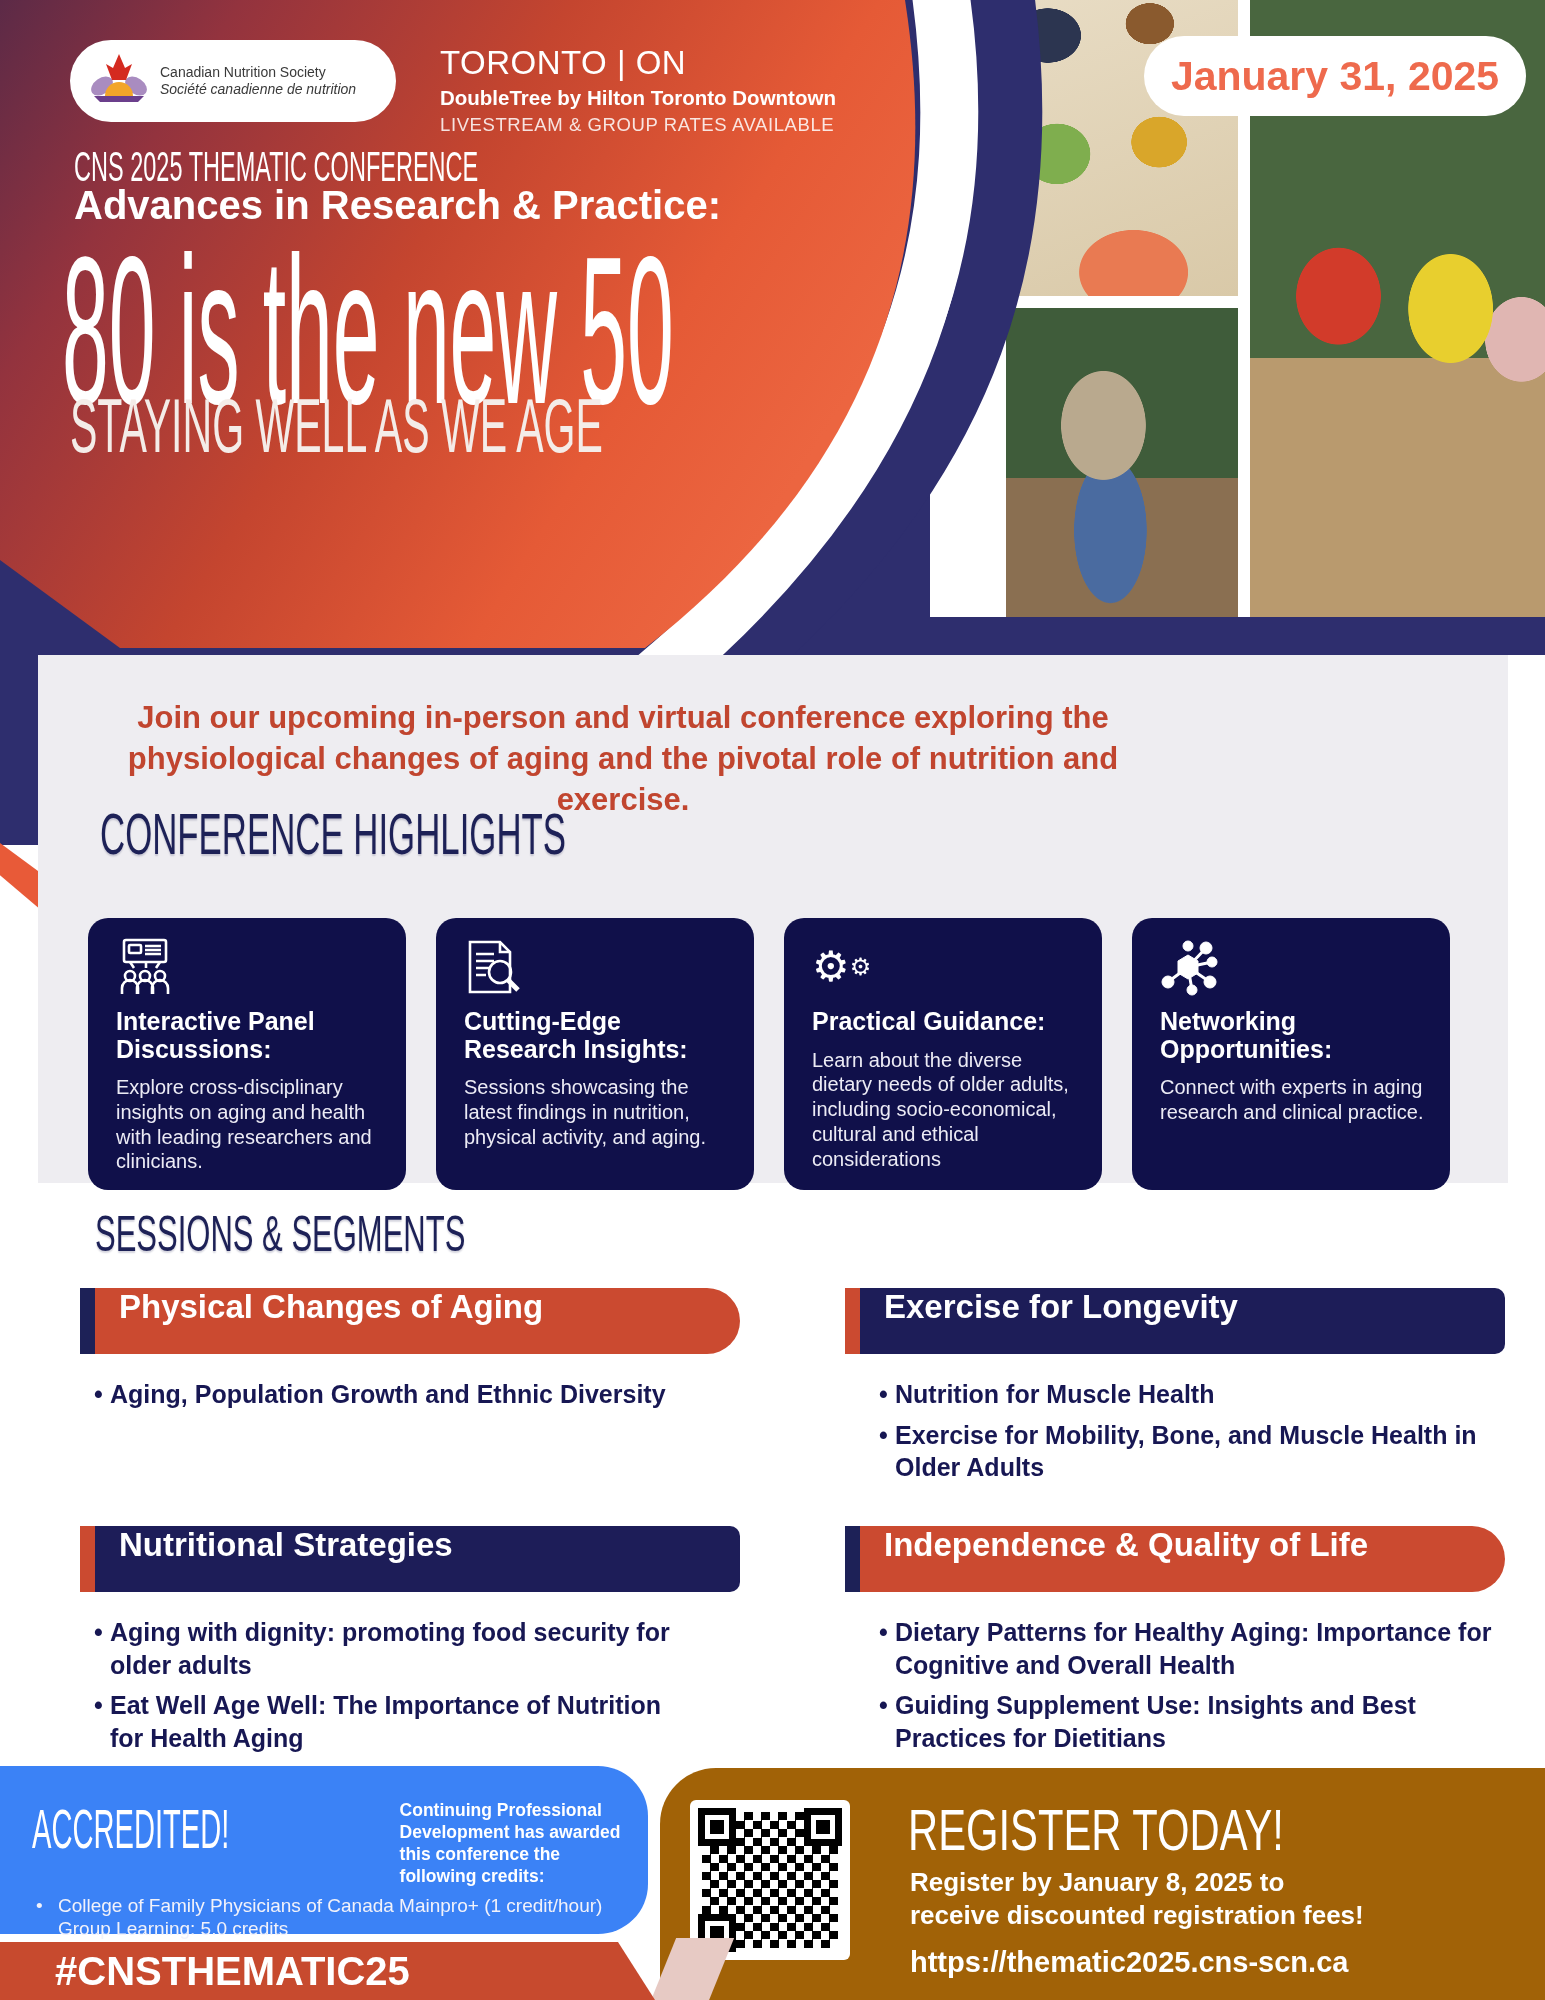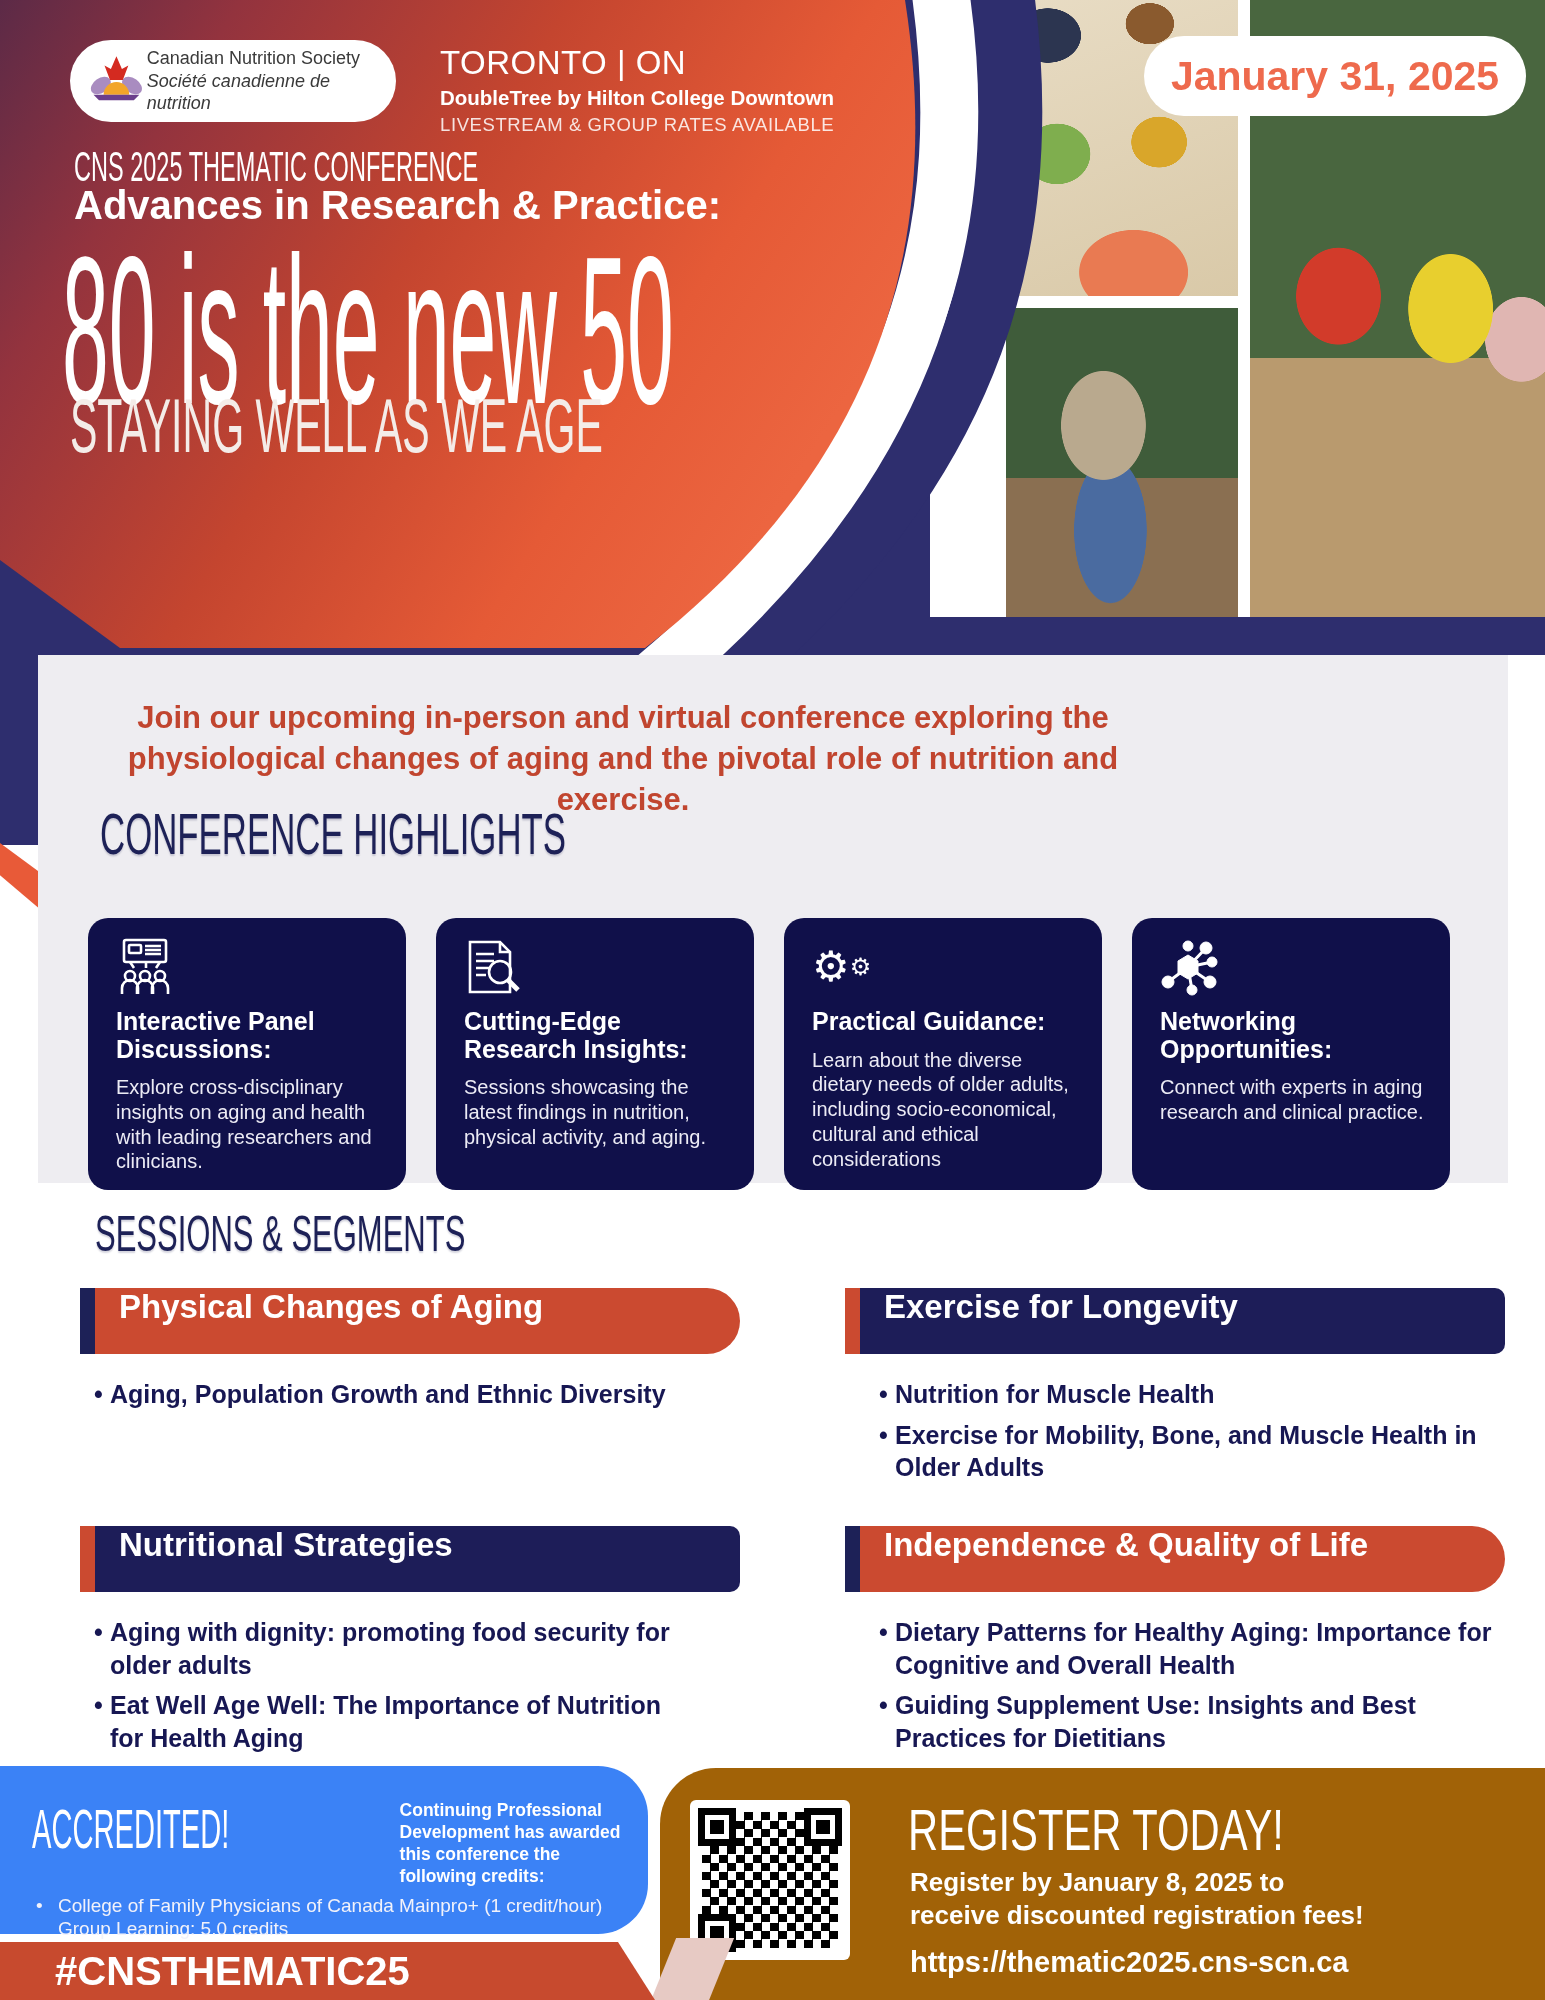--- a/index.html
+++ b/index.html
@@ -27,21 +27,21 @@
        linear-gradient(180deg,#3f5c3a 0 55%,#8a6f51 55% 100%);}
   .photo-group{left:1250px;top:0;width:295px;height:617px;
      background:
        radial-gradient(70px 80px at 30% 48%,#d23b2a 0 60%,transparent 61%),
        radial-gradient(70px 90px at 68% 50%,#e8cf2e 0 60%,transparent 61%),
        radial-gradient(60px 70px at 92% 55%,#e0b6b2 0 60%,transparent 61%),
        linear-gradient(180deg,#49663f 0 58%,#b99a6e 58% 100%);}
   .hero-svg{position:absolute;left:0;top:0;pointer-events:none;}
   .logo-pill{position:absolute;left:70px;top:40px;width:326px;height:82px;background:#ffffff;
      border-radius:44px;display:flex;align-items:center;padding:0 18px;box-sizing:border-box;}
-  .logo-text{font-size:18px;line-height:1.25;color:#3a3a3a;margin-left:2px;}
+  .logo-text{font-size:14px;line-height:1.25;color:#3a3a3a;margin-left:10px;}
   .logo-text .l2{font-style:italic;}
   .hdr-loc{left:440px;top:44px;color:#fff;font-size:33px;font-weight:normal;letter-spacing:.5px;}
   .hdr-venue{left:440px;top:86px;color:#fff;font-size:20.5px;font-weight:bold;}
   .hdr-live{left:440px;top:114px;color:#ffffffd9;font-size:18.5px;letter-spacing:.6px;}
   .date-badge{left:1144px;top:36px;width:382px;height:80px;background:#ffffff;border-radius:42px;
      display:flex;align-items:center;justify-content:center;}
   .date-badge span{color:#ee6a4d;font-size:41px;font-weight:bold;}
   .hero-kicker{left:74px;top:143px;color:#fff;font-size:42px;transform:scaleX(.56);}
   .hero-sub{left:74px;top:183px;color:#fff;font-size:40px;font-weight:bold;}
   .hero-title{left:62px;top:238px;color:#fff;font-size:210px;line-height:185px;transform:scaleX(.40);}
@@ -136,21 +136,21 @@
         <path d="M17 44 a14 14 0 0 1 28 0 Z" fill="#f2a52a"></path>
         <path d="M6 44 h50 l-6 6 h-38 Z" fill="#6b3f8c"></path>
       </svg>
       <div class="logo-text">
         <div class="l1">Canadian Nutrition Society</div>
         <div class="l2">Société canadienne de nutrition</div>
       </div>
     </div>
 
     <div class="abs hdr-loc">TORONTO | ON</div>
-    <div class="abs hdr-venue">DoubleTree by Hilton College Downtown</div>
+    <div class="abs hdr-venue">DoubleTree by Hilton Toronto Downtown</div>
     <div class="abs hdr-live">LIVESTREAM &amp; GROUP RATES AVAILABLE</div>
 
     <div class="abs date-badge">
       <span>January 31, 2025</span>
     </div>
 
     <span class="abs cond hero-kicker">CNS 2025 THEMATIC CONFERENCE</span>
     <div class="abs hero-sub">Advances in Research &amp; Practice:</div>
     <span class="abs cond hero-title">80 is the new 50</span>
     <span class="abs cond hero-tag">STAYING WELL AS WE AGE</span>

